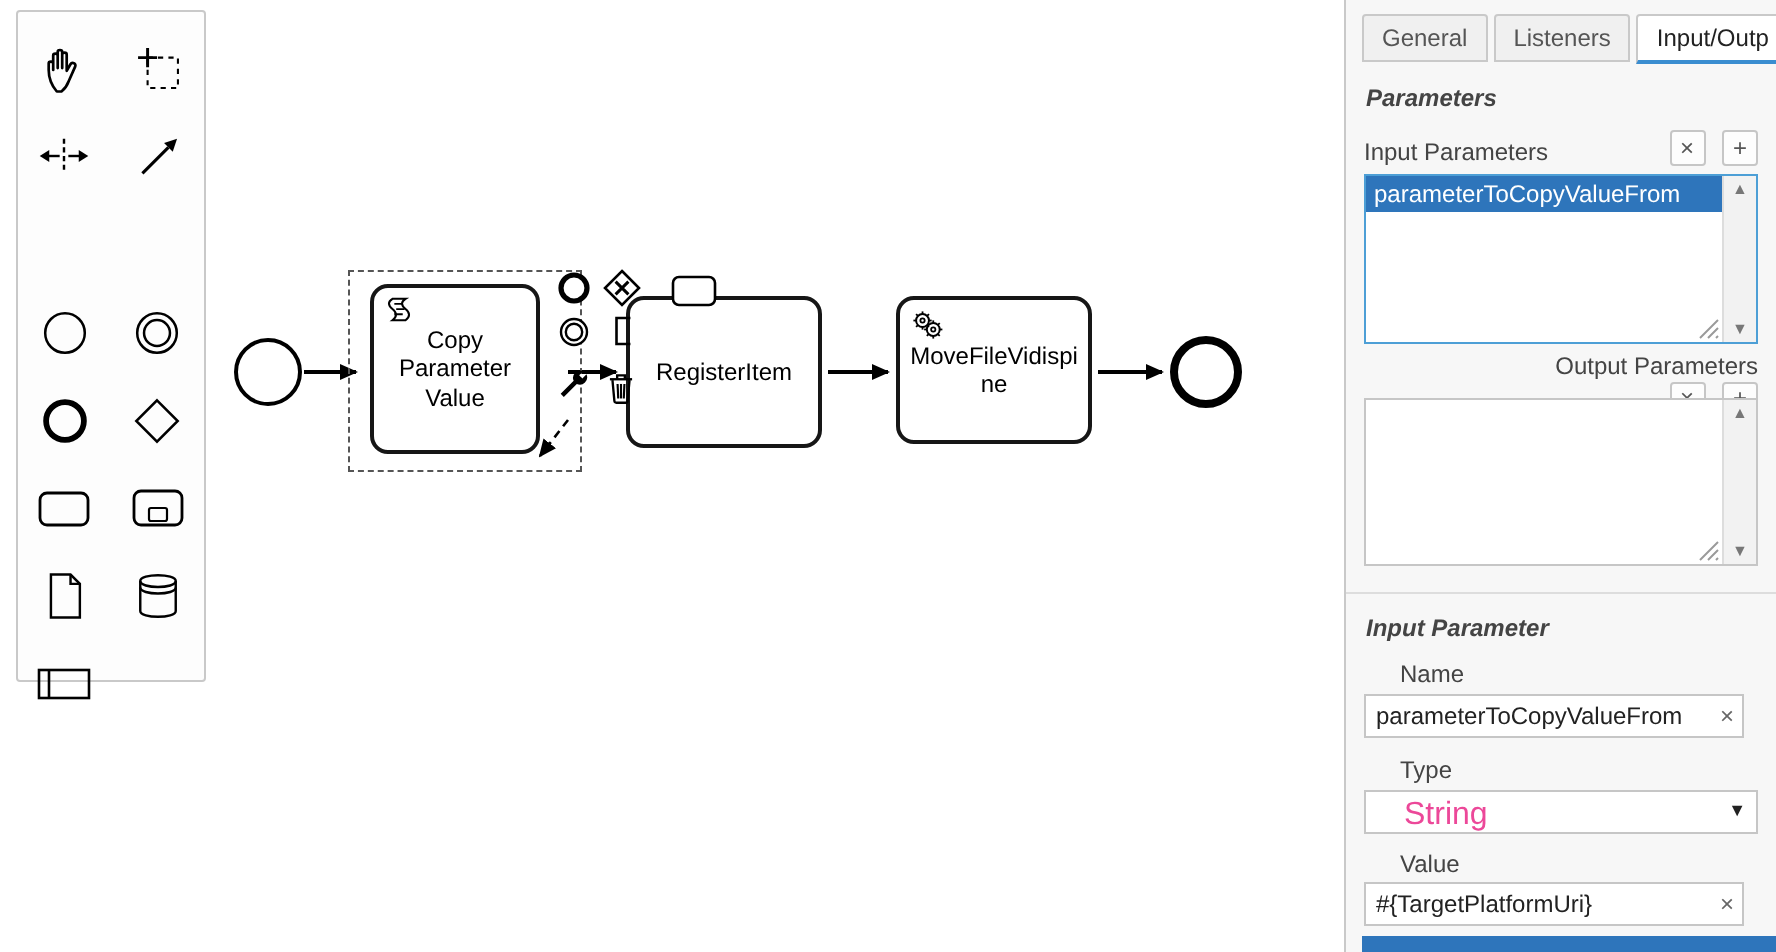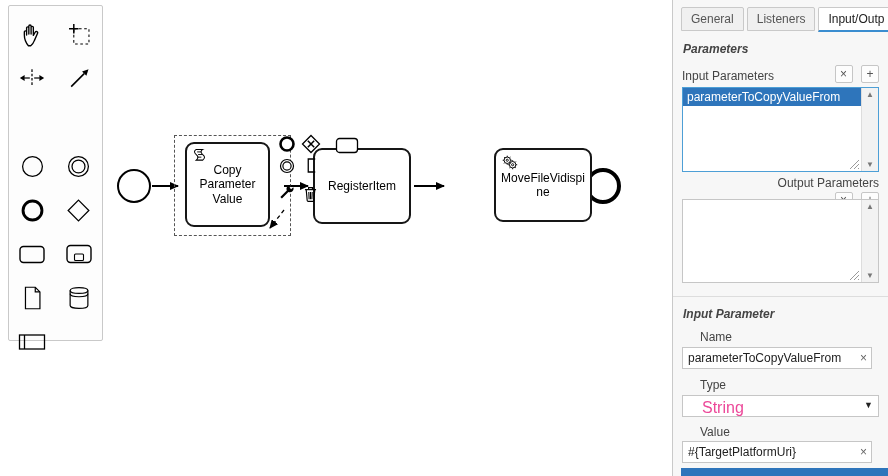--- a/index.html
+++ b/index.html
@@ -16,21 +16,21 @@
 
   
   .canvas { position:absolute; left:0; top:0; width:672px; height:476px; }
   .flows { position:absolute; left:0; top:0; }
   .task { position:absolute; box-sizing:border-box; background:#fff;
           border:2px solid #161616; border-radius:9px; display:flex;
           align-items:center; justify-content:center; font-size:12px; color:#000; z-index:2; }
   .tlabel { text-align:center; line-height:1.2; }
   #task1 { left:185px; top:142px; width:85px; height:85px; }
   #task2 { left:313px; top:148px; width:98px; height:76px;align-items:center; }
-  #task3 { left:448px; top:148px; width:98px; height:74px;margin-left:46px; }
+  #task3 { left:448px; top:148px; width:98px; height:74px; }
   #task1 .tlabel { width:92px; }
   #task3 .tlabel { width:86px; word-break:break-all; }
   .ticon { position:absolute; top:4px; left:5px; }
   .sel-outline { position:absolute; left:174px; top:135px; width:115px; height:99px;
                  border:1px dashed #555; z-index:3; }
   .ctx { position:absolute; z-index:6; display:flex; align-items:center;
          justify-content:center; cursor:pointer; }
 
   
   .props { position:absolute; left:672px; top:0; width:216px; height:476px;

